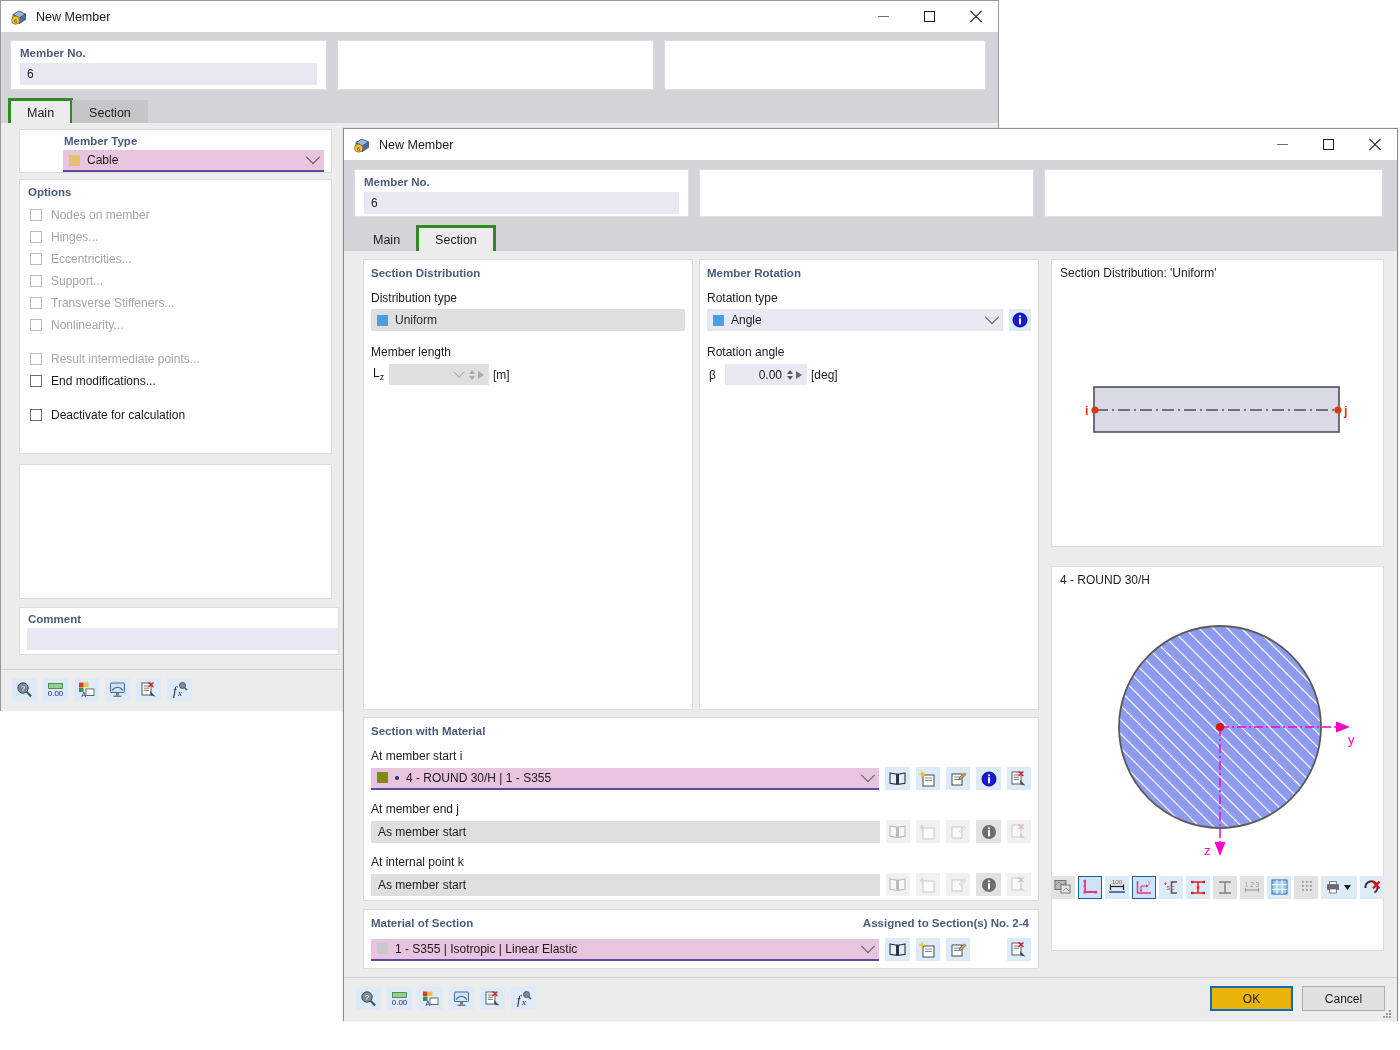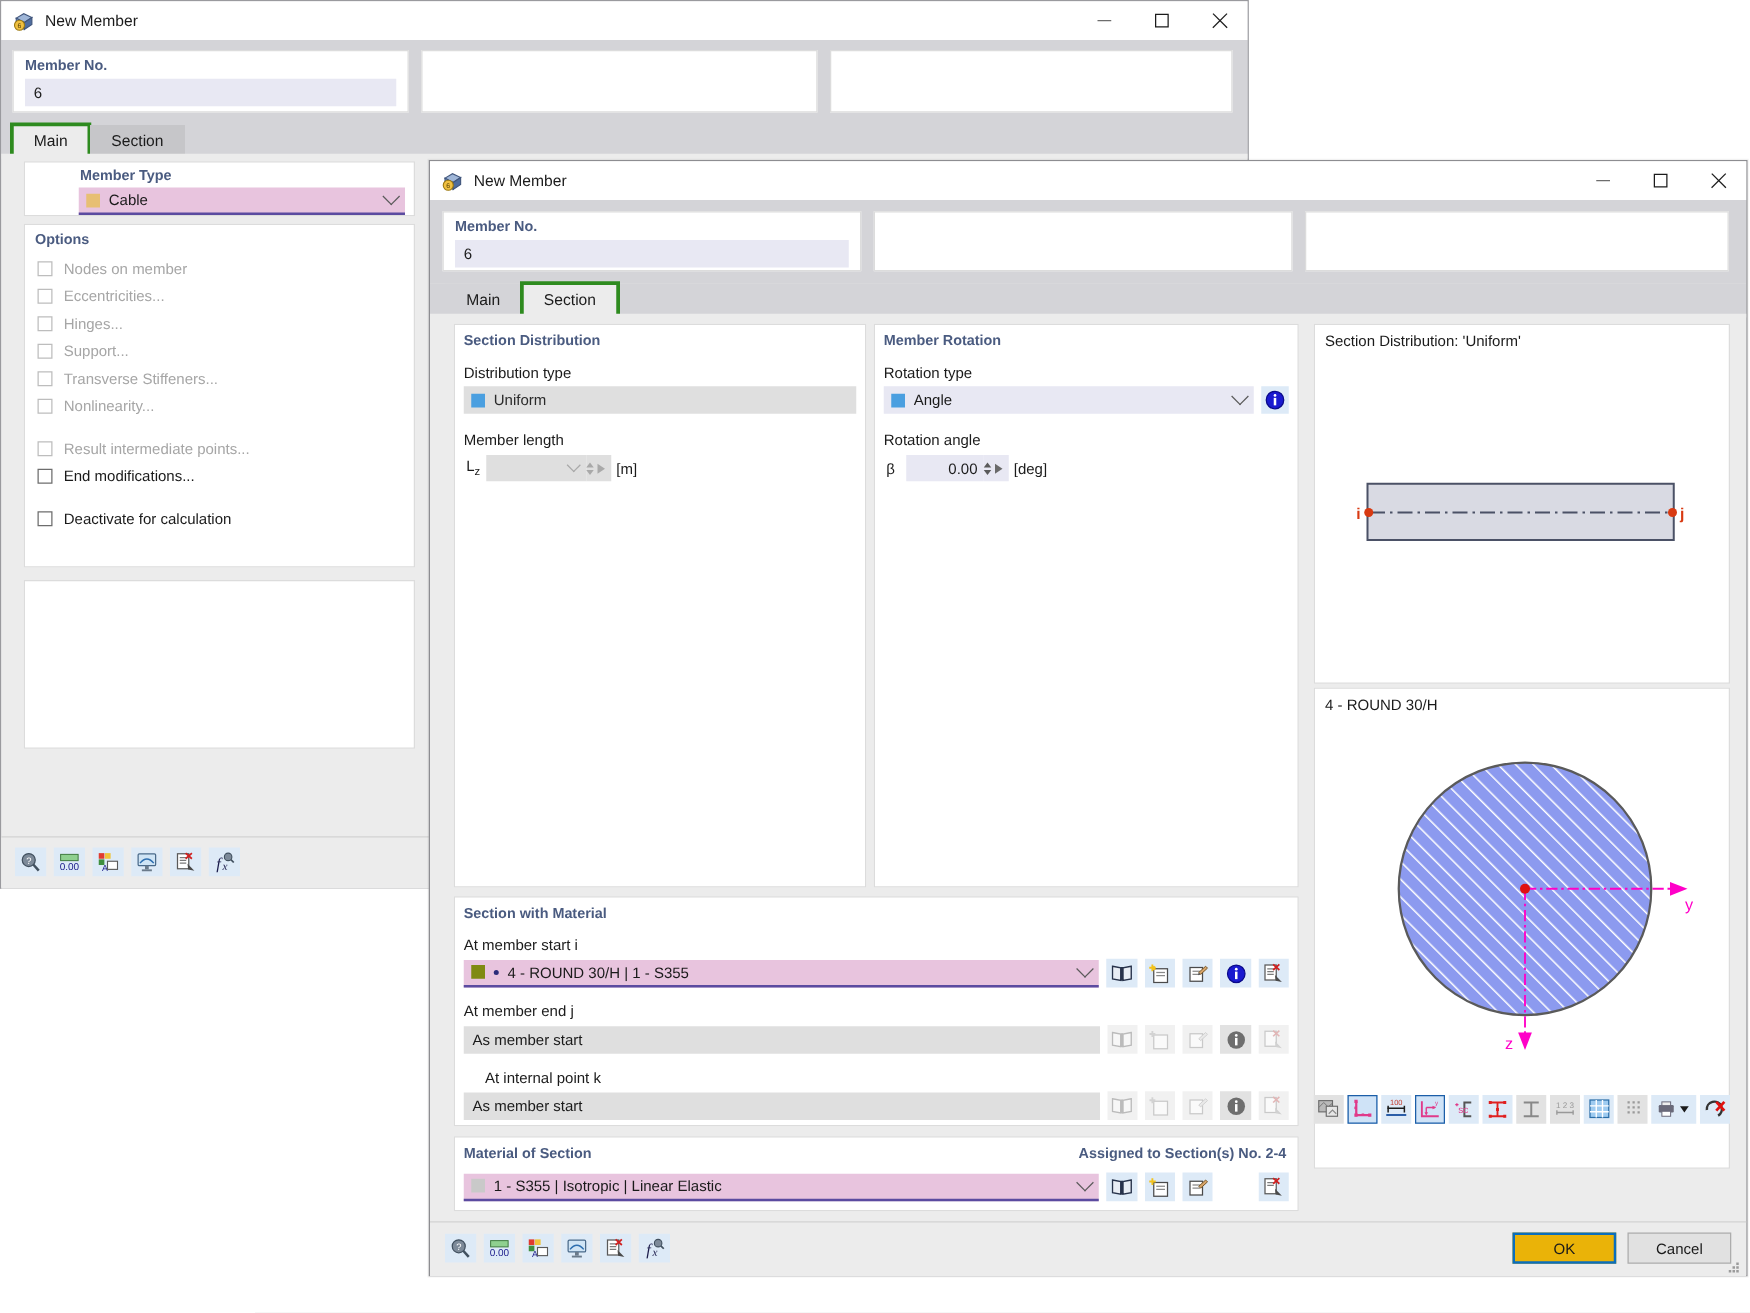--- a/index.html
+++ b/index.html
@@ -148,25 +148,25 @@
     <div class="panel" style="position:absolute;left:18px;top:56px;width:313px;height:275px;">
       <div class="panel-title" style="padding:6px 8px 6px 8px;">Options</div>
 
       <div style="padding:0 0 0 10px;">
         <div class="cbrow dim">
           <span class="cbox dim"></span>
           <span class="cbl">Nodes on member</span>
         </div>
         <div class="cbrow dim">
           <span class="cbox dim"></span>
-          <span class="cbl">Eccentricities...</span>
+          <span class="cbl">Hinges...</span>
         </div>
         <div class="cbrow dim">
           <span class="cbox dim"></span>
-          <span class="cbl">Hinges...</span>
+          <span class="cbl">Eccentricities...</span>
         </div>
         <div class="cbrow dim">
           <span class="cbox dim"></span>
           <span class="cbl">Support...</span>
         </div>
         <div class="cbrow dim">
           <span class="cbox dim"></span>
           <span class="cbl">Transverse Stiffeners...</span>
         </div>
         <div class="cbrow dim">
@@ -185,20 +185,24 @@
         <div style="height:12px;"></div>
         <div class="cbrow">
           <span class="cbox"></span>
           <span class="cbl">Deactivate for calculation</span>
         </div>
       </div>
     </div>
 
     <div class="panel" style="position:absolute;left:18px;top:341px;width:313px;height:135px;"></div>
 
+    <div class="panel" style="position:absolute;left:18px;top:484px;width:320px;height:48px;">
+      <div class="panel-title" style="padding:5px 8px 3px 8px;">Comment</div>
+      <div class="fieldval" style="margin:0 0 0 7px;height:14px;"></div>
+    </div>
 
     <div style="position:absolute;left:0;top:546px;width:345px;height:41px;background:#ececec;border-top:1px solid #d2d2d2;">
       <div class="tbar" style="padding:8px 0 0 11px;">
         <div class="tbtn">
           <svg width="17" height="17" viewBox="0 0 17 17">
               <circle cx="7" cy="7" r="5.2" fill="#7d8a99" stroke="#41505f" stroke-width="1"></circle>
               <text x="7" y="10.2" font-size="7.5" text-anchor="middle" fill="#fff" font-family="'Liberation Sans',sans-serif">?</text>
               <path d="M10.6 10.6 L15 15.5" stroke="#41505f" stroke-width="2" fill="none"></path>
             </svg>
         </div>
@@ -439,21 +443,21 @@
           </div>
         <div class="tbtn off" style="opacity:.45;">
             <svg width="17" height="17" viewBox="0 0 17 17">
               <rect x="2" y="2" width="9" height="12" fill="#f4f4f4" stroke="#8a8a8a" stroke-width="1"></rect>
               <path d="M8.5 1.5 L13.5 6 M13.5 1.5 L8.5 6" stroke="#c06060" stroke-width="1.3"></path>
               <path d="M10 10 L15.5 15.5 L10.5 14.5 Z" fill="#9a9a9a"></path>
             </svg>
           </div>
       </div>
 
-      <div class="lbl" style="padding:12px 0 4px 24px;">At internal point k</div>
+      <div class="lbl" style="padding:12px 0 4px 7px;">At internal point k</div>
       <div style="display:flex;align-items:center;padding:0 7px;gap:6px;">
         <div class="readonly" style="width:524px;">As member start</div>
         <div class="tbtn off" style="opacity:.45;">
             <svg width="17" height="15" viewBox="0 0 17 15">
               <path d="M1 2 L7.6 3.2 L7.6 13.4 L1 12.2 Z" fill="#efefef" stroke="#6a6a6a" stroke-width="1.1"></path>
               <path d="M16 2 L9.4 3.2 L9.4 13.4 L16 12.2 Z" fill="#efefef" stroke="#6a6a6a" stroke-width="1.1"></path>
               <rect x="7.6" y="2.6" width="1.8" height="11" fill="#6a6a6a"></rect>
             </svg>
           </div>
         <div class="tbtn off" style="opacity:.45;">
@@ -538,21 +542,21 @@
       <svg width="333" height="288" viewBox="0 0 333 288" style="position:absolute;left:0;top:0;">
         <rect x="42" y="127" width="245" height="45" fill="#d9dae3" stroke="#4b5166" stroke-width="1.6"></rect>
         <line x1="44" y1="150" x2="285" y2="150" stroke="#4b5166" stroke-width="1.6" stroke-dasharray="12,4,2,4"></line>
         <circle cx="43" cy="150" r="3.6" fill="#d83a12"></circle>
         <circle cx="286" cy="150" r="3.6" fill="#d83a12"></circle>
         <text x="33" y="155" font-size="12.5" font-weight="bold" fill="#d83a12" font-family="'Liberation Sans',sans-serif">i</text>
         <text x="292" y="155" font-size="12.5" font-weight="bold" fill="#d83a12" font-family="'Liberation Sans',sans-serif">j</text>
       </svg>
     </div>
 
-    <div class="previewbox" style="position:absolute;left:707px;top:299px;width:333px;height:385px;">
+    <div class="previewbox" style="position:absolute;left:707px;top:315px;width:333px;height:385px;">
       <div class="preview-cap">4 - ROUND 30/H</div>
       <svg width="333" height="319" viewBox="0 0 333 319" style="position:absolute;left:0;top:0;">
         <defs>
           <pattern id="hatch" width="10" height="10" patternTransform="rotate(-45)" patternUnits="userSpaceOnUse">
             <rect width="10" height="10" fill="#8c9aef"></rect>
             <line x1="0" y1="0" x2="0" y2="10" stroke="#ffffff" stroke-width="2.4"></line>
           </pattern>
         </defs>
         <circle cx="168" cy="160" r="101" fill="url(#hatch)" stroke="#5a5a5a" stroke-width="1.8"></circle>
         <line x1="168" y1="160" x2="288" y2="160" stroke="#ff00c8" stroke-width="1.5" stroke-dasharray="9,3,2,3"></line>

